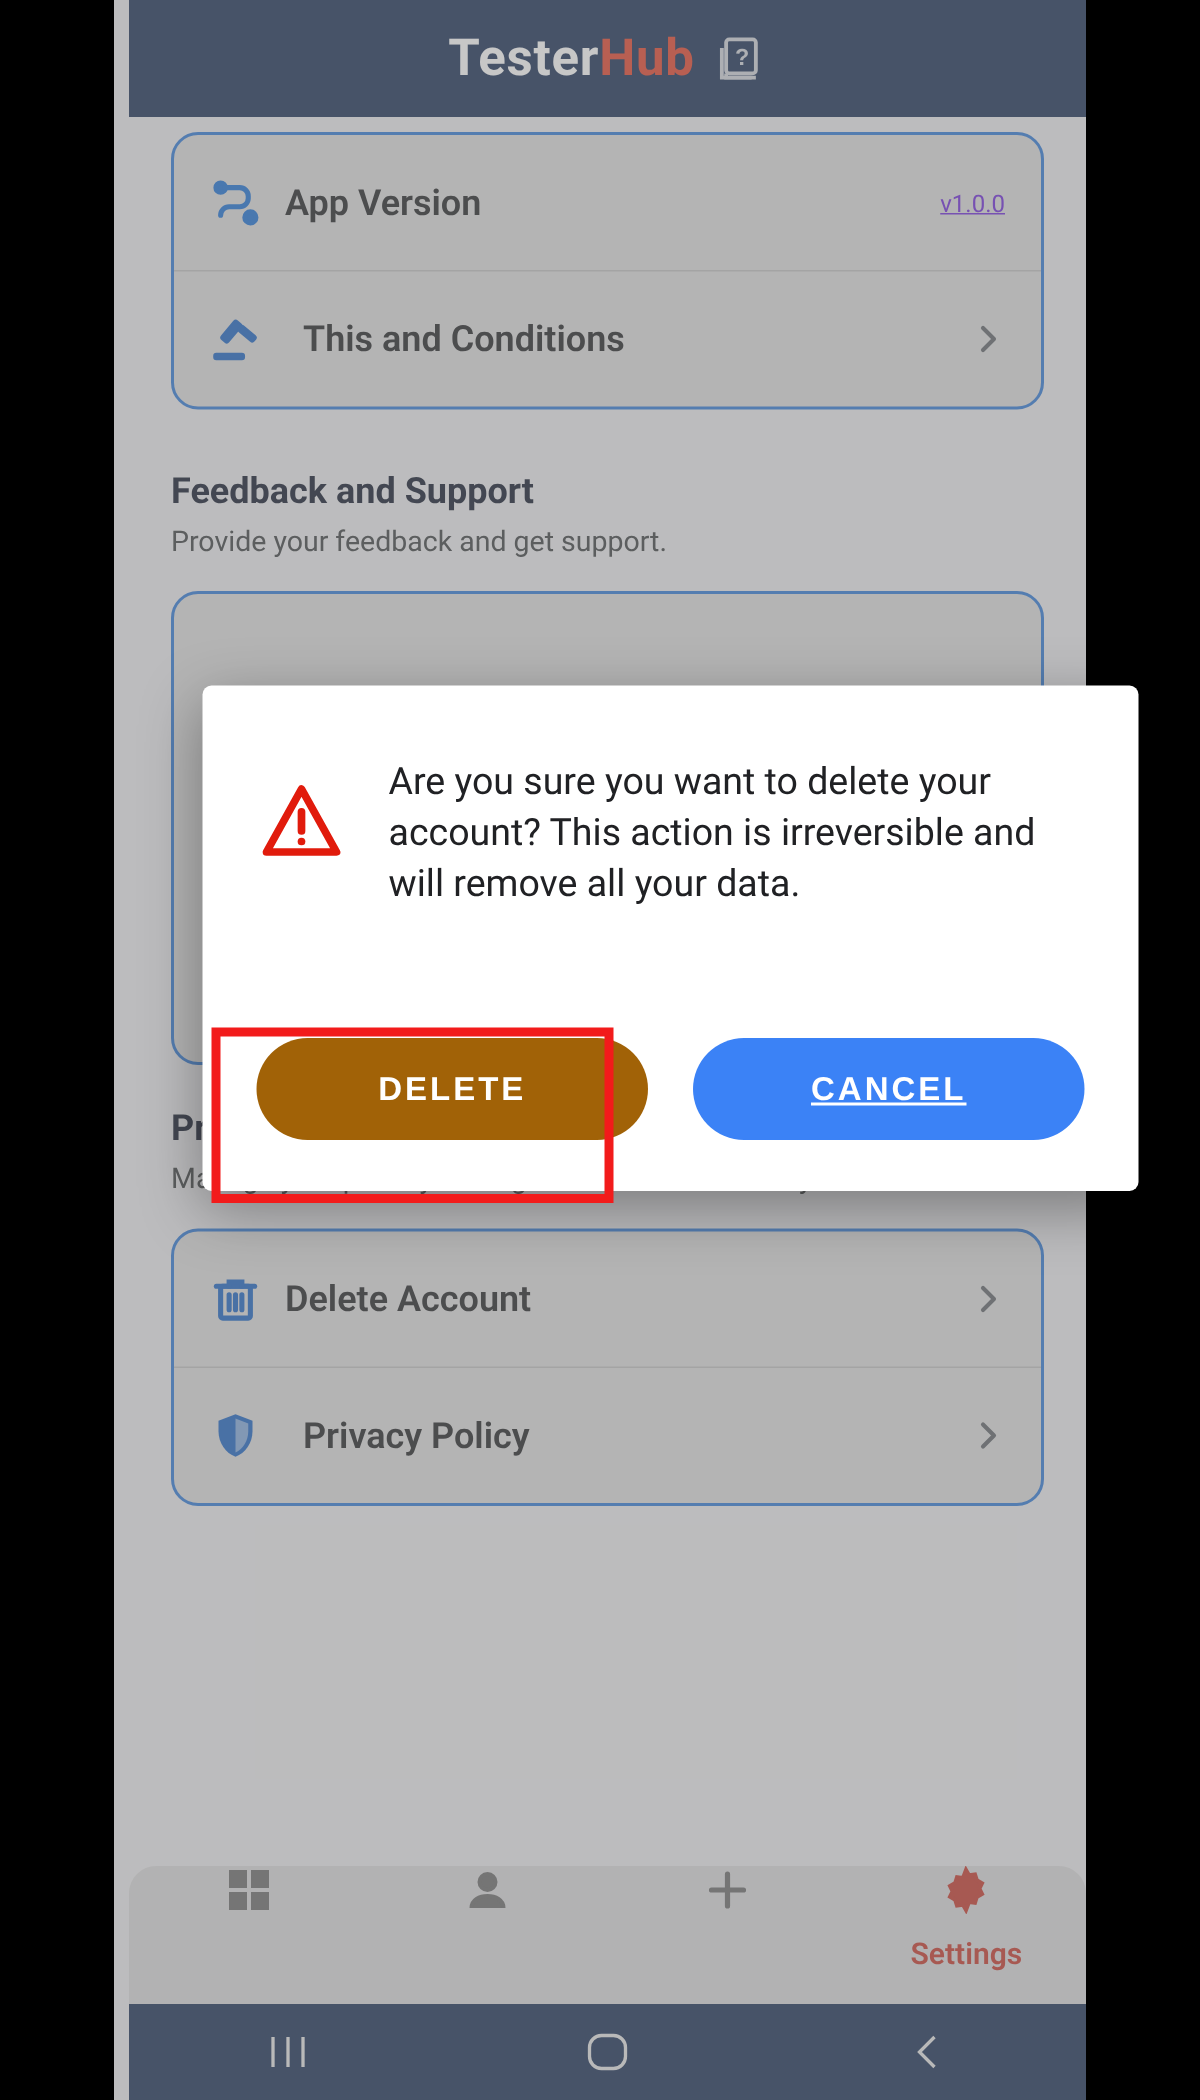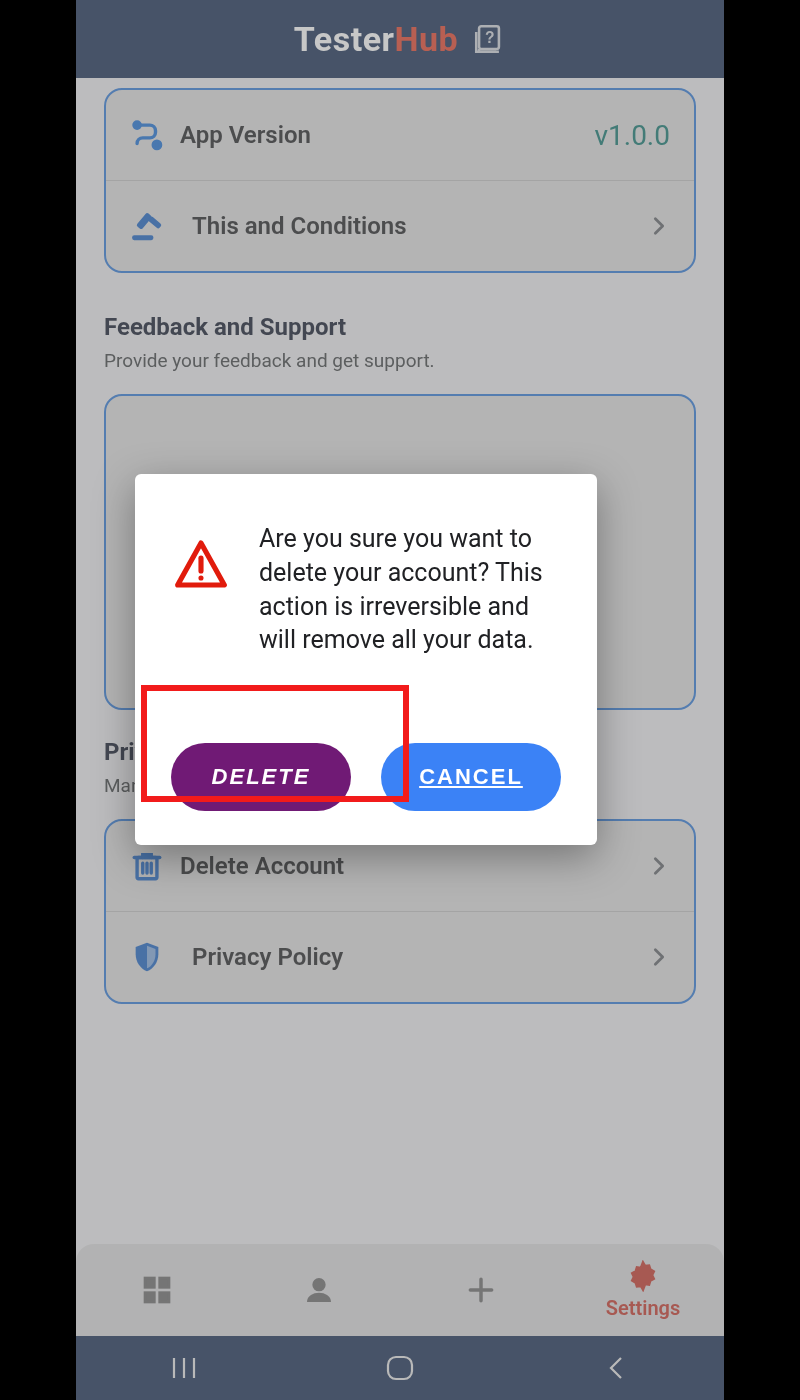--- a/index.html
+++ b/index.html
@@ -1,57 +1,57 @@
 <!DOCTYPE html>
 <html><head>
 <meta charset="utf-8">
 <style>
   * { box-sizing: border-box; margin: 0; padding: 0; }
   html, body { width: 800px; height: 1400px; overflow: hidden; font-family: -apple-system, Roboto, "Helvetica Neue", Arial, sans-serif; }
   body { background: #000; display: flex; justify-content: center; }
-  .phone { width: 648px; height: 1400px; background: #ececee; position: relative; display: flex; flex-direction: column; }
+  .phone { width: 648px; height: 1400px; background: #ececee; position: relative; display: flex; flex-direction: column; padding-left: 10px; }
   
   .app-header { background: #172d53; height: 78px; display: flex; align-items: center; justify-content: center; gap: 14px; }
   .app-title { font-size: 34px; font-weight: 700; color: #fff; letter-spacing: .5px; }
   .app-title .accent { color: #e4432a; }
   .help-box { width: 34px; height: 34px; position: relative; }
   .help-box svg { width: 34px; height: 34px; }
   
   .content { flex: 1; overflow: hidden; padding: 10px 28px 0 28px; }
   .card { border: 2px solid #2f78d6; border-radius: 18px; background: #dcdcdc; overflow: hidden; margin-bottom: 28px; }
   .row { display: flex; align-items: center; padding: 28px 24px; gap: 28px; border-top: 1px solid #bfbfbf; }
   .row:first-child { border-top: none; gap: 16px; }
   .row .lead-icon { width: 34px; height: 34px; flex-shrink: 0; display:flex; align-items:center; justify-content:center; }
   .row .lead-icon svg { width: 34px; height: 34px; }
   .row .label { font-size: 24px; font-weight: 600; color: #202124; flex: 1; }
-  .row .trail { font-size: 28px; color: #0f766e; }
+  .row .trail { font-size: 16px; color: #6d28d9; text-decoration: underline; }
   .row .chev { width: 22px; height: 22px; }
   .row .chev svg { width: 22px; height: 22px; stroke: #5f6368; }
   .section-title { font-size: 24px; font-weight: 700; color: #0f172a; margin: 40px 0 8px 0; }
   .section-sub { font-size: 19px; color: #3c4043; margin-bottom: 22px; }
   
   .tabbar { background: #d9d9db; height: 92px; display: flex; align-items: center; justify-content: space-around; border-top-left-radius: 18px; border-top-right-radius: 18px; }
-  .tab { display:flex; flex-direction:column; align-items:center; justify-content:center; gap:4px; width:25%; height:100%; }
+  .tab { display:flex; flex-direction:column; align-items:center; gap:14px; width:25%; height:100%; }
   .tab svg { width: 32px; height: 32px; fill: #6a6a6a; stroke:#6a6a6a; }
   .tab.active svg { fill:#c5372b; stroke:#c5372b; }
   .tab .tab-label { font-size: 20px; font-weight:600; color:#c5372b; }
   
   .sys-nav { background:#172d53; height:64px; display:flex; align-items:center; justify-content:space-around; }
   .sys-nav .nbtn { width:80px; display:flex; justify-content:center; }
   .sys-nav svg { stroke:#e6e6e6; fill:none; stroke-width:2.2; }
   
   .scrim { position:absolute; inset:0; background:rgba(130,130,130,0.45); }
-  .dialog { position:absolute; left:59px; width:462px; top:474px; background:#fff; border-radius:6px; box-shadow:0 12px 40px rgba(0,0,0,.35); padding:48px 36px 34px 36px; }
+  .dialog { position:absolute; left:59px; width:624px; top:457px; background:#fff; border-radius:6px; box-shadow:0 12px 40px rgba(0,0,0,.35); padding:48px 36px 34px 36px; }
   .dialog .msg-row { display:flex; gap:28px; align-items:flex-start; }
   .dialog .warn { width:60px; flex-shrink:0; display:flex; justify-content:center; padding-top:14px; }
   .dialog .warn svg { width:56px; height:56px; }
   .dialog .msg { font-size:25px; color:#202124; line-height:1.35; }
   .dialog .btns { display:flex; gap:30px; margin-top:86px; }
   .pill { flex:1; height:68px; border-radius:40px; border:none; font-size:22px; font-weight:600; letter-spacing:2px; color:#fff; display:flex; align-items:center; justify-content:center; cursor:pointer; }
-  .pill.delete { background:#701a75;font-style:italic; }
+  .pill.delete { background:#a16207; }
   .pill.cancel { background:#3b82f6;text-decoration:underline; }
   .highlight { position:absolute; border:6px solid #f21b1b; pointer-events:none; }
 </style>
 </head>
 <body>
 
 <div class="phone">
 
   <div class="app-header">
     <div class="app-title">

